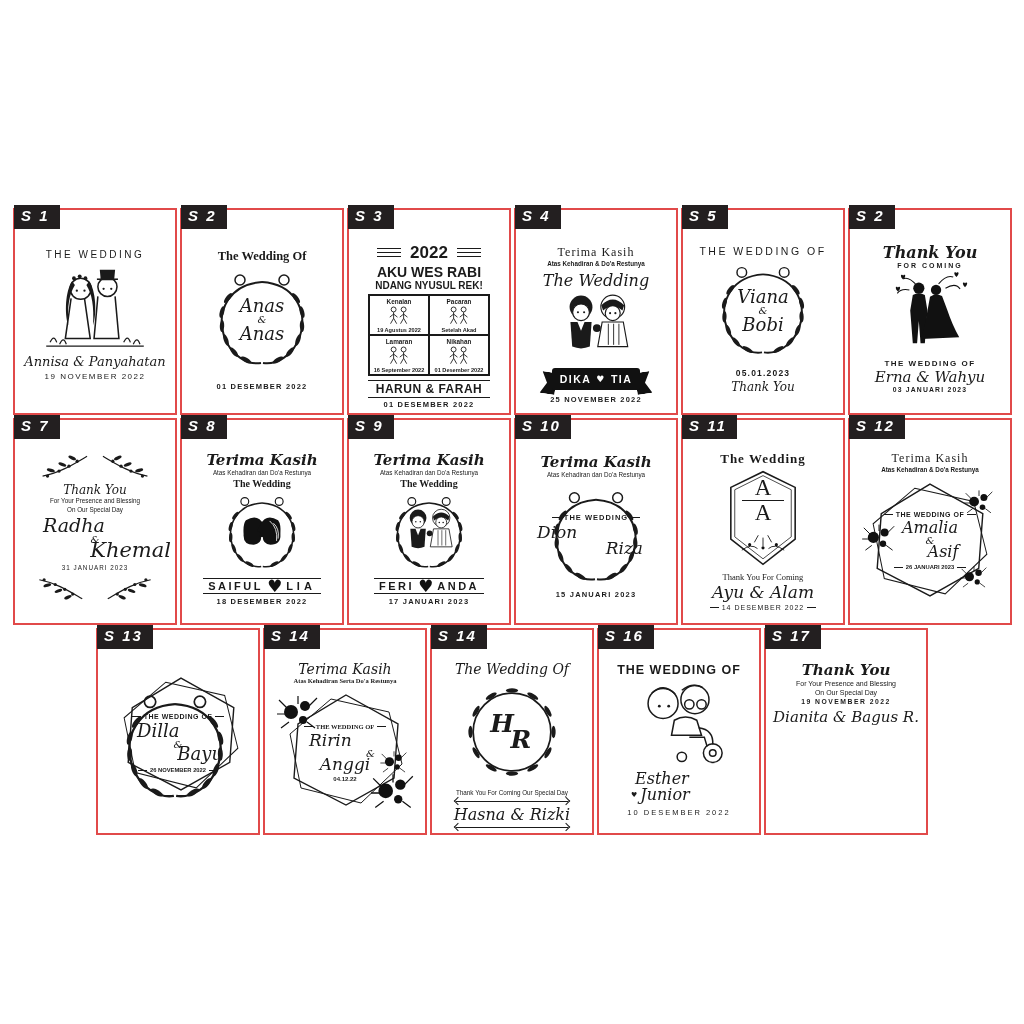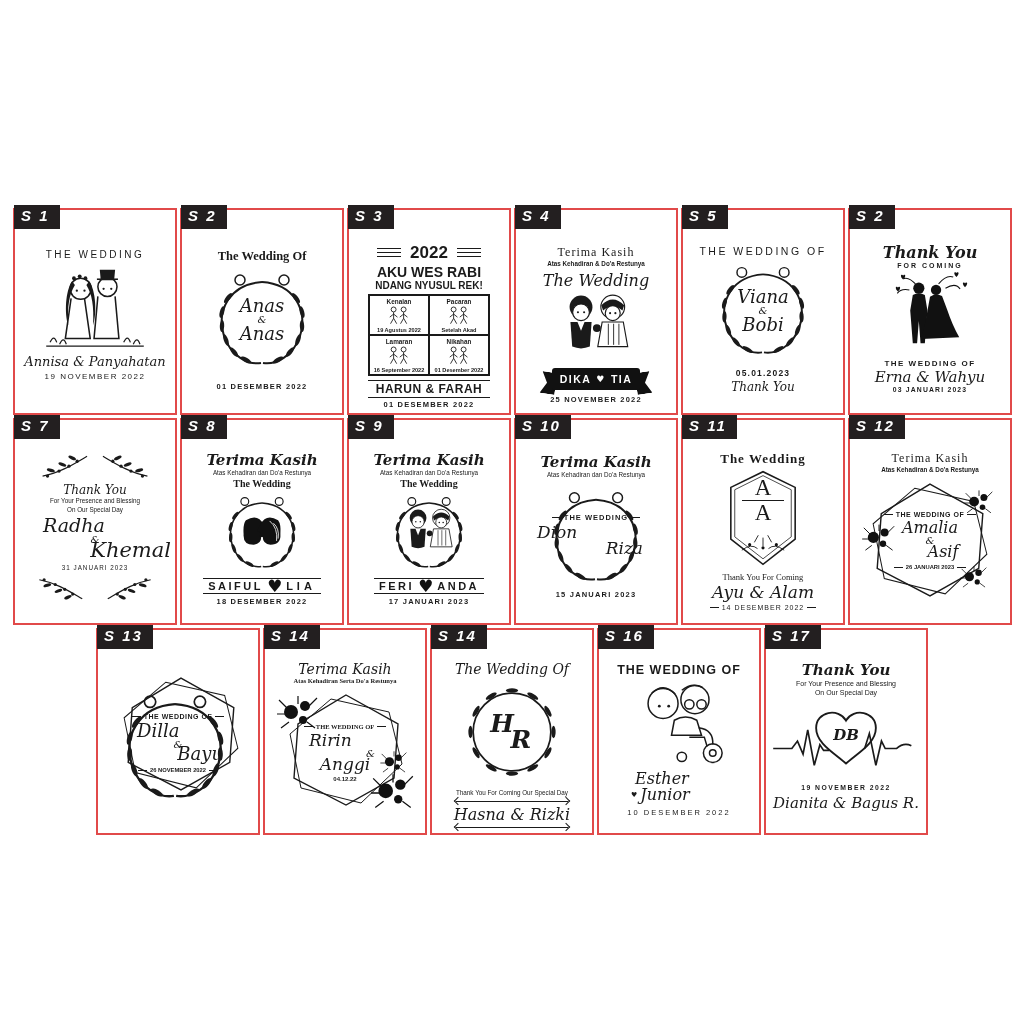--- a/index.html
+++ b/index.html
@@ -537,24 +537,18 @@
         <span class="sc" style="font-size:16px">Junior</span>
       </div>
       <div class="u" style="font-size:7.5px;letter-spacing:2px;margin-top:4px">10 DESEMBER 2022</div>
     </div>
 
     <div class="card">
       <div class="tag">S 17</div>
       <div class="sc b" style="font-size:15px;margin-top:2px">Thank You</div>
       <div class="u mini" style="font-size:7px">For Your Presence and Blessing</div>
       <div class="u mini" style="font-size:7px">On Our Special Day</div>
-      <div class="stack" style="width:150px;height:84px;margin-top:2px">
-        <svg class="bgsvg">
-            <use href="#pulse"></use>
-          </svg>
-        <span class="sc b" style="position:absolute;left:50%;top:42%;transform:translate(-50%,-50%);font-size:15px">DB</span>
-      </div>
       <div class="u" style="font-size:6.8px;letter-spacing:1.5px;font-weight:bold">19 NOVEMBER 2022</div>
       <div class="sc" style="font-size:15px;margin-top:3px">Dianita &amp; Bagus R.</div>
     </div>
 
   </div>
 </div>
 
 </body></html>

